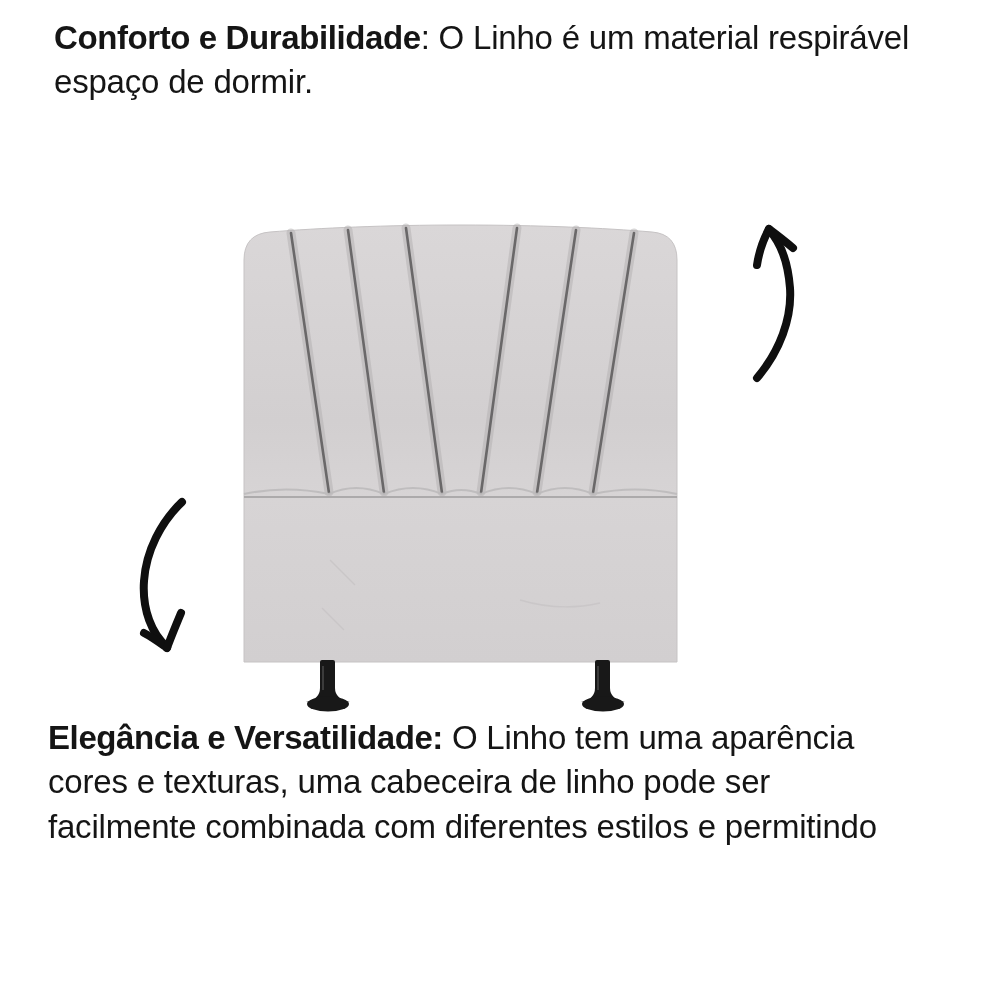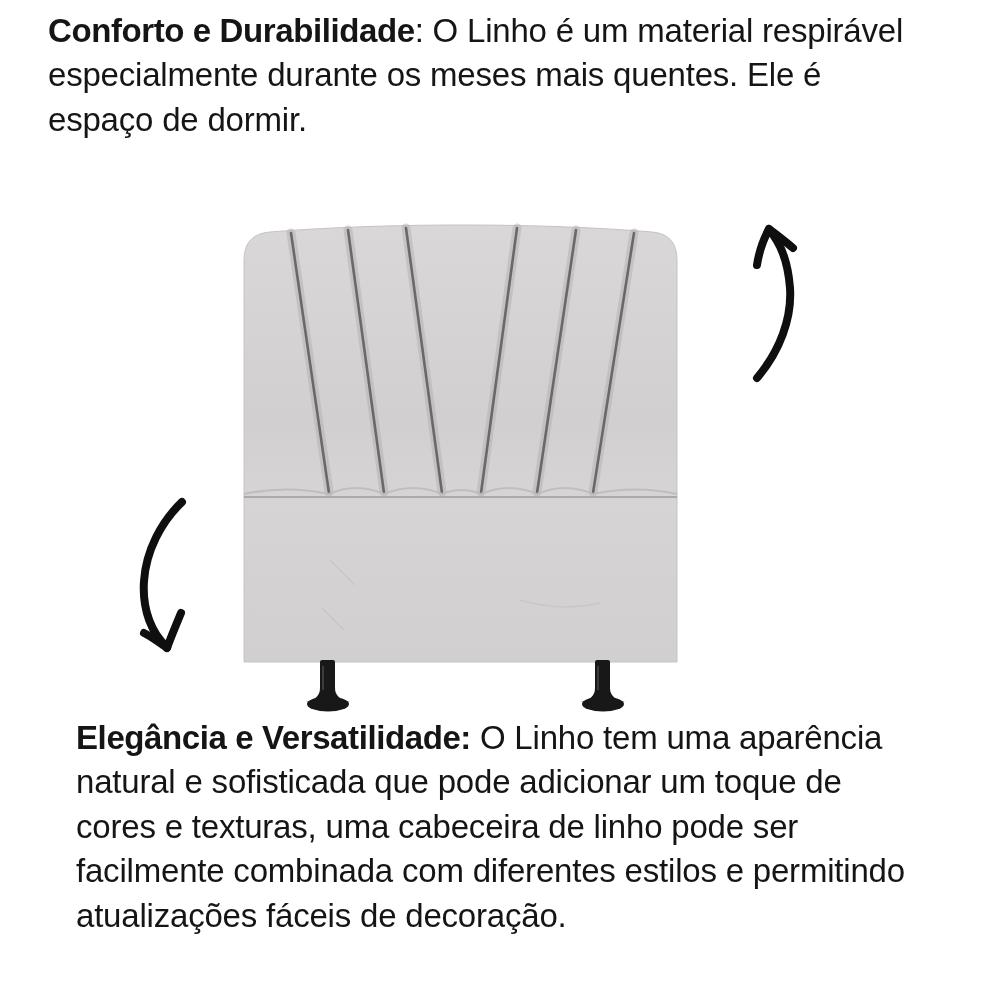--- a/index.html
+++ b/index.html
@@ -5,30 +5,29 @@
   html,body{margin:0;padding:0;}
   body{
     width:1000px;height:1000px;position:relative;overflow:hidden;
     background:#ffffff;
     font-family:"Liberation Sans","DejaVu Sans",sans-serif;
     color:#151515;
   }
   .para{position:absolute;left:48px;}
   .line{white-space:nowrap;font-size:33px;line-height:44.4px;height:44.4px;letter-spacing:-0.2px;font-weight:400;color:#151515;}
   .line b{font-weight:700;letter-spacing:-0.4px;}
-  #top-para{top:9px;}
-  #bottom-para{top:716px;margin-left:28px;}
+  #top-para{top:16px;margin-left:6px;}
+  #bottom-para{top:716px;}
   #illustration-svg{position:absolute;left:0;top:0;}
 </style>
 </head>
 <body>
 
 <div class="para" id="top-para">
   <div class="line"><b>Conforto e Durabilidade</b><span>: O Linho é um material respirável</span></div>
-  <div class="line">especialmente durante os meses mais quentes. Ele é</div>
   <div class="line">espaço de dormir.</div>
 </div>
 
 <svg id="illustration-svg" width="1000" height="1000" viewBox="0 0 1000 1000" role="img" aria-label="Cabeceira de linho cinza com canais em leque e pés pretos">
   <defs>
     <linearGradient id="fab" x1="0" y1="0" x2="0" y2="1">
       <stop offset="0" stop-color="#dad7d8"></stop>
       <stop offset="0.45" stop-color="#d2cfd0"></stop>
       <stop offset="0.62" stop-color="#d7d4d5"></stop>
       <stop offset="1" stop-color="#d2cfd0"></stop>
@@ -89,17 +88,15 @@
 
   <g fill="none" stroke-linecap="round" stroke-linejoin="round" stroke-width="8" stroke="#0f0f0f">
     <path d="M182,502 C161,522 146,551 144,581 C142,610 152,634 167,647"></path>
     <path d="M167,648 C160,643 152,637 144,633"></path>
     <path d="M167,648 C171,637 176,625 181,613"></path>
   </g>
 </svg>
 
 <div class="para" id="bottom-para">
   <div class="line"><b>Elegância e Versatilidade:</b><span> O Linho tem uma aparência</span></div>
-  <div class="line">natural e sofisticada que pode adicionar um toque de</div>
   <div class="line">cores e texturas, uma cabeceira de linho pode ser</div>
   <div class="line">facilmente combinada com diferentes estilos e permitindo</div>
-  <div class="line">atualizações fáceis de decoração.</div>
 </div>
 
 </body></html>

